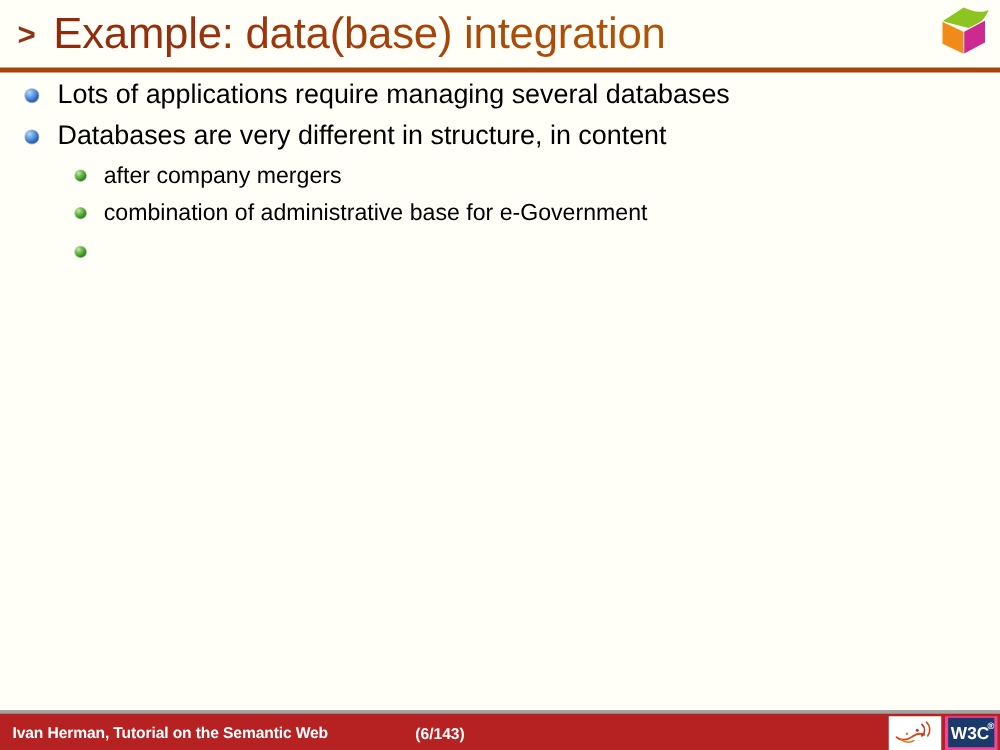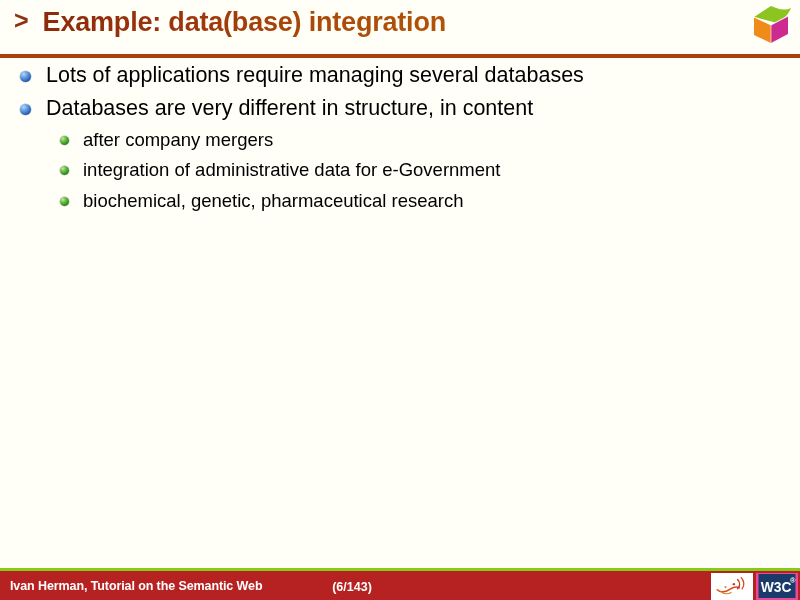--- a/index.html
+++ b/index.html
@@ -40,22 +40,22 @@
     font-family: "Liberation Sans", sans-serif;
     font-size: 25px;
     font-weight: bold;
     color: #8f3412;
     line-height: 1;
     position: relative;
     top: -2px;
   }
   .title-text {
     font-family: "Liberation Sans", sans-serif;
-    font-size: 27px;
-    font-weight: bold;
+    font-size: 35px;
+    font-weight: normal;
     letter-spacing: -0.2px;
     line-height: 1.1;
     background: linear-gradient(90deg, #8e2a0c 0%, #9c350c 35%, #ab4a08 70%, #b05407 100%);
     -webkit-background-clip: text;
     background-clip: text;
     color: transparent;
     -webkit-text-fill-color: transparent;
     white-space: nowrap;
   }
   .header-rule {
@@ -132,21 +132,21 @@
   }
 
   
   .footer {
     position: absolute;
     left: 0;
     bottom: 0;
     width: 800px;
     height: 32px;
     background: #b62121;
-    border-top: 3px solid #84cc16;
+    border-top: 3px solid #a3a3a3;
     box-sizing: border-box;
   }
   .footer-author {
     position: absolute;
     left: 10px;
     top: 8px;
     font-size: 12.5px;
     font-weight: bold;
     color: #ffffff;
     letter-spacing: -0.1px;
@@ -227,25 +227,24 @@
       </li>
 
       <li>
         <ul class="sub-list">
           <li class="bullet-l2">
             <span class="dot"></span>
             <span>after company mergers</span>
           </li>
           <li class="bullet-l2">
             <span class="dot"></span>
-            <span>integration of administrative data for e-Government</span>
+            <span>combination of administrative base for e-Government</span>
           </li>
           <li class="bullet-l2">
             <span class="dot"></span>
-            <span>biochemical, genetic, pharmaceutical research</span>
           </li>
         </ul>
       </li>
 
 
     </ul>
   </div>
 
   <div class="footer">
     <div class="footer-author">Ivan Herman, Tutorial on the Semantic Web</div>

